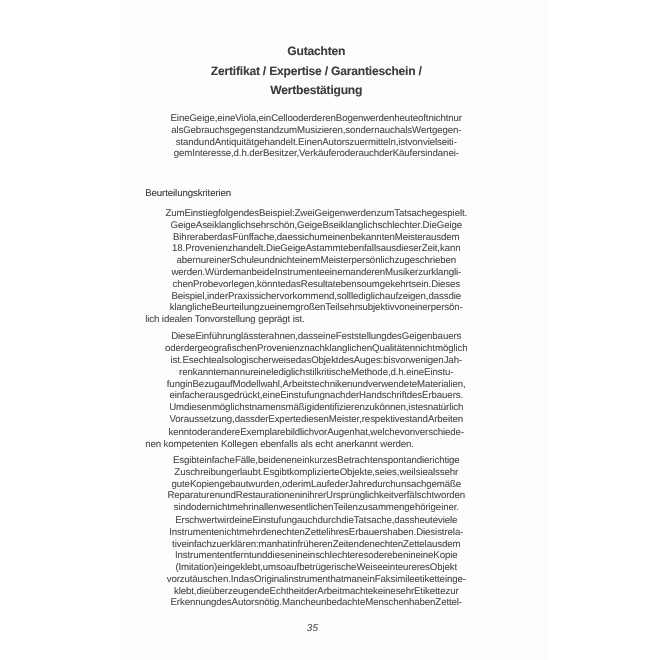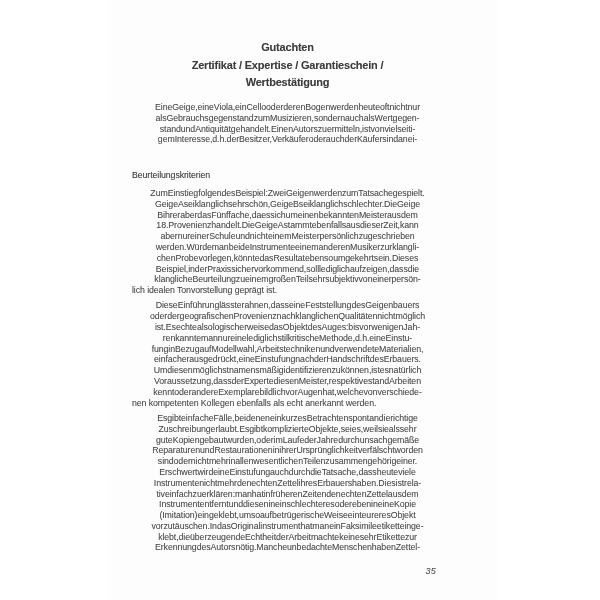--- a/index.html
+++ b/index.html
@@ -59,21 +59,21 @@
     color: #4b4b4b;
     text-shadow: 0 0 0.5px rgba(75,75,75,0.3);
     overflow: visible;
   }
   .line.just {
     display: flex;
     justify-content: center;
   }
   .pagenum {
     margin-top: 13px;
-    text-align: right;
+    text-align: center;
     padding-right: 7px;
     font-size: 9px;
     letter-spacing: 0.2px;
     color: #4f4f4f;
     text-shadow: 0 0 0.5px rgba(79,79,79,0.3);
     font-style: italic;
   }
 </style>
 </head>
 <body>

